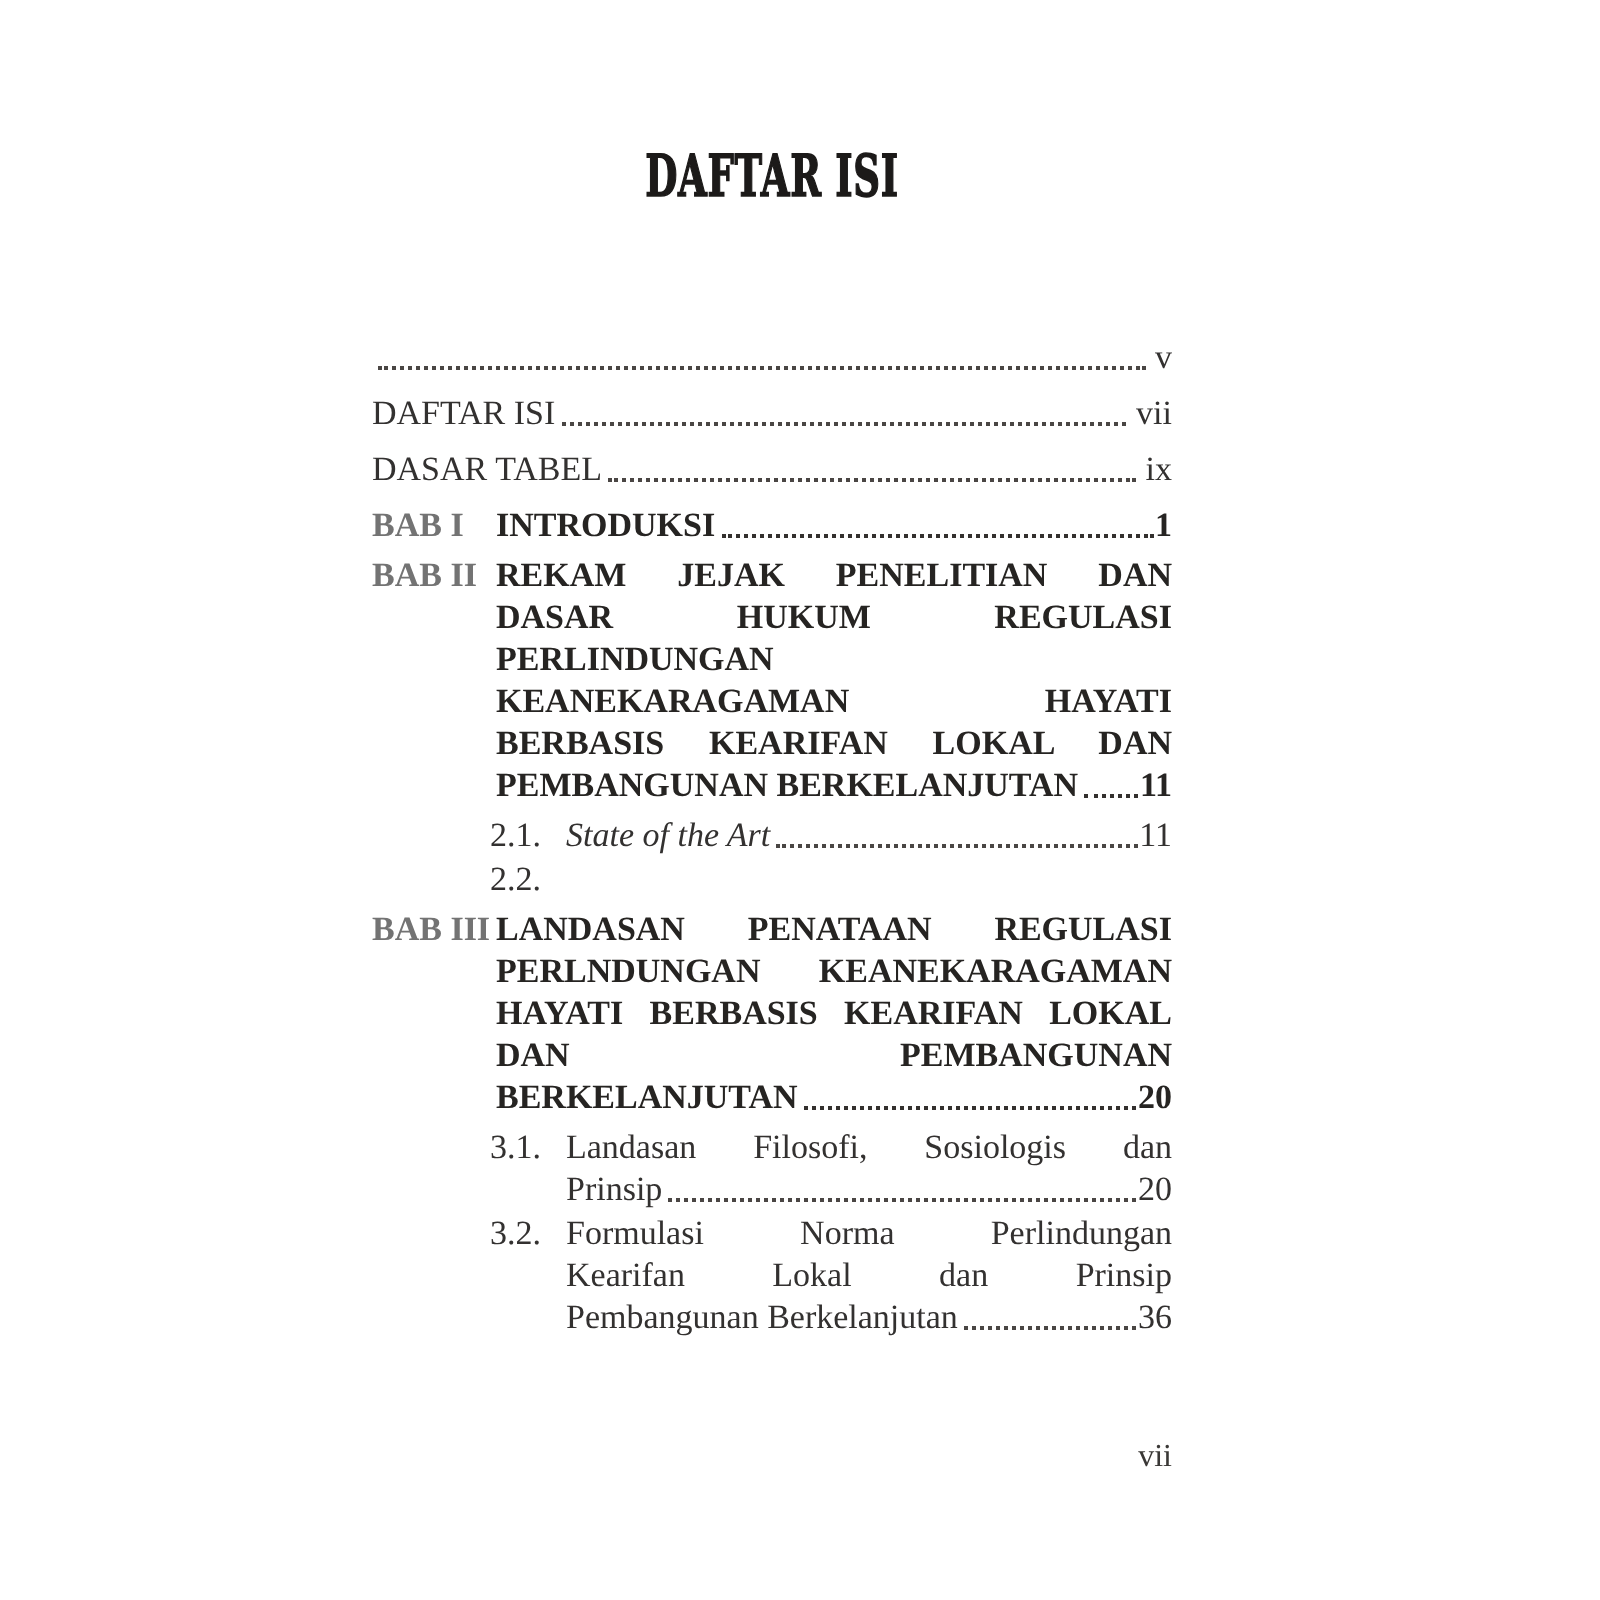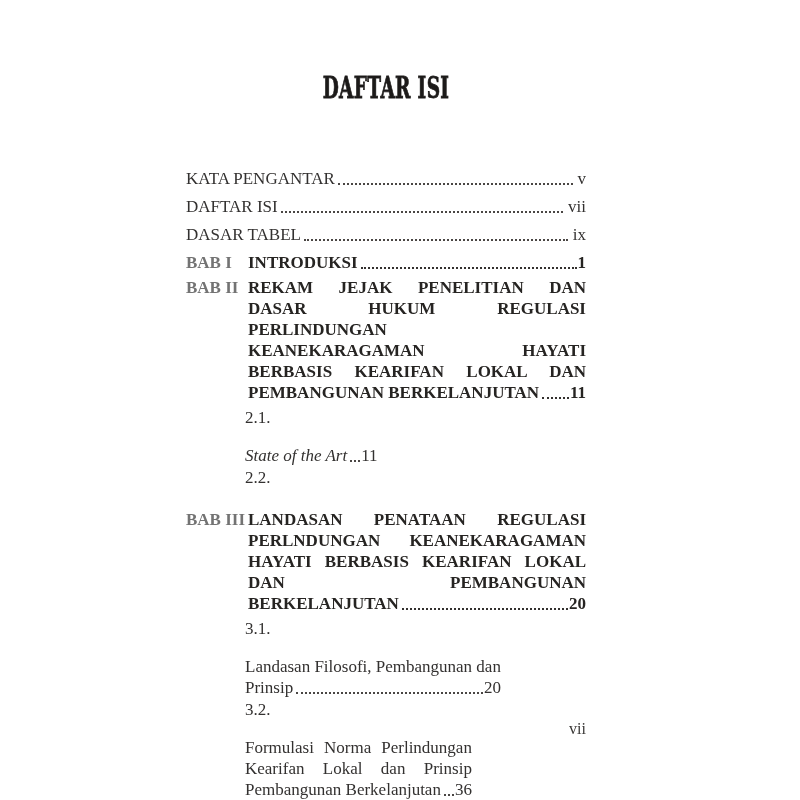--- a/index.html
+++ b/index.html
@@ -24,21 +24,21 @@
     color:#1c1a19;
     letter-spacing:0.5px;
     transform:scaleX(0.64);
     -webkit-text-stroke:0.8px #1c1a19;
     white-space:nowrap;
   }
   .toc{width:400px;margin:65px 0 0 186px;}
   .entry{display:flex;align-items:flex-start;}
   .entry.front{margin-bottom:7px;}
   .entry.chapter{margin-bottom:4px;}
-  .entry.sub{margin-left:59px;margin-bottom:1px;flex-direction:column;}
+  .entry.sub{margin-left:59px;margin-bottom:1px;}
   .label{flex:0 0 62px;font-weight:bold;color:#737373;white-space:nowrap;}
   .num{flex:0 0 38px;color:#333130;}
   .body{flex:1 1 auto;min-width:0;}
   .line.just{text-align:justify;text-align-last:justify;}
   .line.last{display:flex;align-items:flex-start;}
   .line.last .txt{white-space:nowrap;}
   .bold, .bold .txt, .bold .pg{font-weight:bold;color:#262422;}
   .italic{font-style:italic;}
   .dots{
     flex:1 1 auto;
@@ -61,21 +61,20 @@
 </head>
 <body>
 
 <div class="sheet">
 
   <h1 class="title">DAFTAR ISI</h1>
 
   <div class="toc">
 
     <div class="entry front">
-      <span class="txt">KATA PENGANTAR</span>
       <span class="dots"></span>
       <span class="pg">v</span>
     </div>
     <div class="entry front">
       <span class="txt">DAFTAR ISI</span>
       <span class="dots"></span>
       <span class="pg">vii</span>
     </div>
     <div class="entry front">
       <span class="txt">DASAR TABEL</span>
@@ -136,21 +135,21 @@
           <span class="txt">BERKELANJUTAN</span>
           <span class="dots"></span>
           <span class="pg">20</span>
         </div>
       </div>
     </div>
 
     <div class="entry sub">
       <span class="num">3.1.</span>
       <div class="body">
-        <div class="line just">Landasan Filosofi, Pembangunan dan</div>
+        <div class="line just">Landasan Filosofi, Sosiologis dan</div>
         <div class="line last">
           <span class="txt">Prinsip</span>
           <span class="dots"></span>
           <span class="pg">20</span>
         </div>
       </div>
     </div>
 
     <div class="entry sub">
       <span class="num">3.2.</span>

